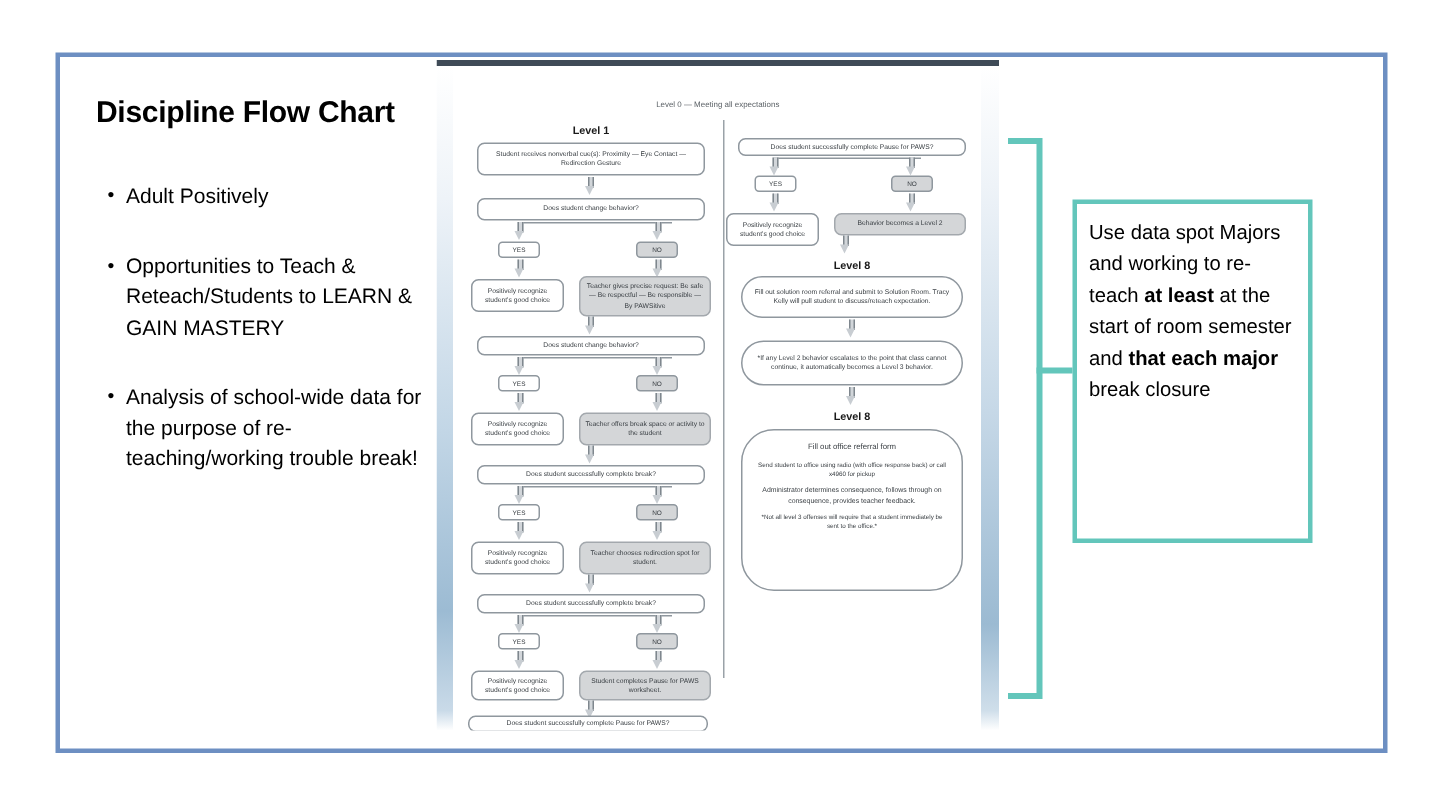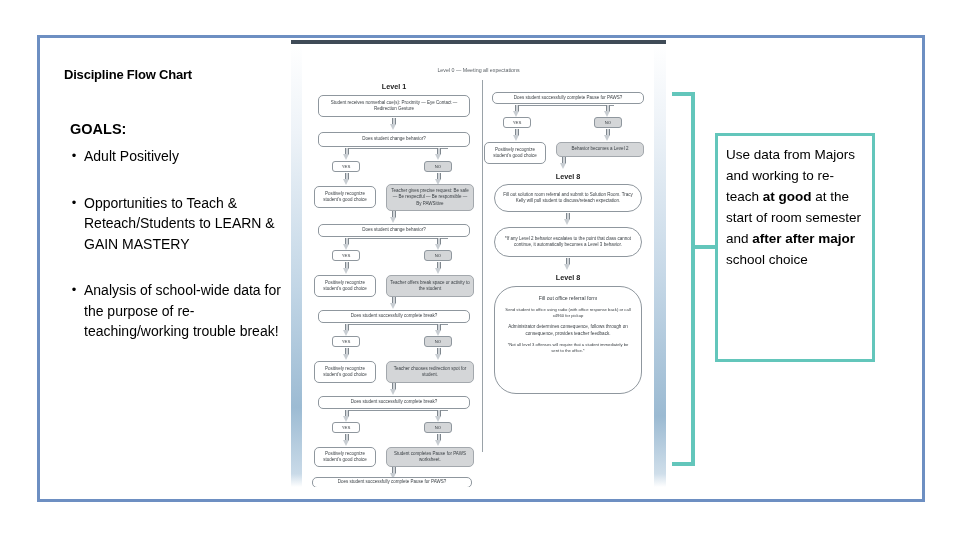--- a/index.html
+++ b/index.html
@@ -28,21 +28,21 @@
   }
 
   
   #left-column {
     position: absolute;
     left: 64px;
     top: 66px;
     width: 230px;
   }
   #page-title {
-    font-size: 13px;
+    font-size: 20px;
     font-weight: bold;
     color: #000000;
     letter-spacing: -0.2px;
     margin: 0 0 36px 0;
     line-height: 18px;
   }
   #goals-heading {
     font-size: 14.5px;
     font-weight: bold;
     color: #000;
@@ -274,21 +274,20 @@
   }
   #callout-text b { font-weight: bold; }
 </style>
 </head>
 <body>
 
 <div id="slide-frame"></div>
 
 <div id="left-column">
   <div id="page-title">Discipline Flow Chart</div>
-  <div id="goals-heading">GOALS:</div>
 
   <div class="goal-item">
     <div class="goal-bullet">•</div>
     <div class="goal-text">Adult Positively</div>
   </div>
 
   <div class="goal-item">
     <div class="goal-bullet">•</div>
     <div class="goal-text">Opportunities to Teach &amp; Reteach/Students to LEARN &amp; GAIN MASTERY</div>
   </div>
@@ -503,14 +502,14 @@
 </div>
 
 <div id="teal-bracket">
   <div class="tb-v"></div>
   <div class="tb-top"></div>
   <div class="tb-bot"></div>
   <div class="tb-mid"></div>
 </div>
 
 <div id="callout-box">
-  <div id="callout-text"><span>Use data from Majors</span><span> and working to re-teach </span><b>at good</b><span> at the start of room semester and </span><b>after after major</b><span> school choice</span></div>
+  <div id="callout-text"><span>Use data spot Majors</span><span> and working to re-teach </span><b>at least</b><span> at the start of room semester and </span><b>that each major</b><span> break closure</span></div>
 </div>
 
 </body></html>

